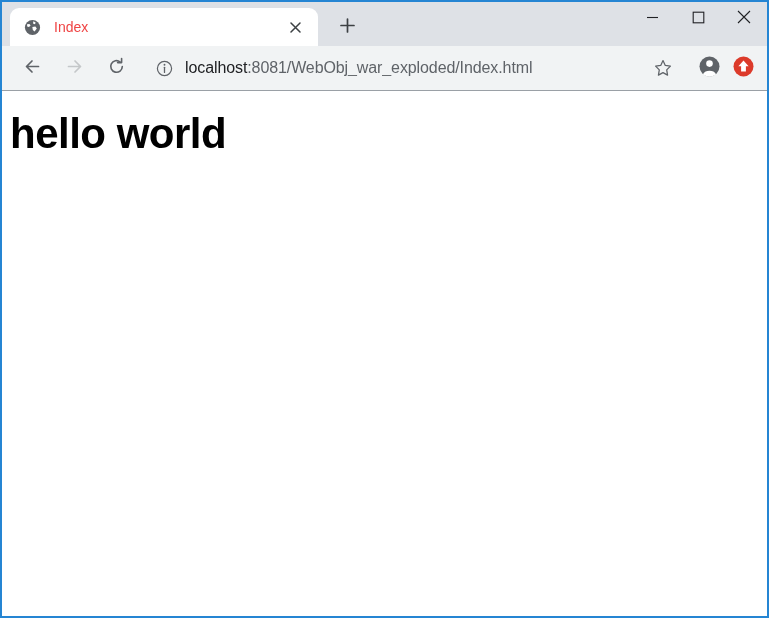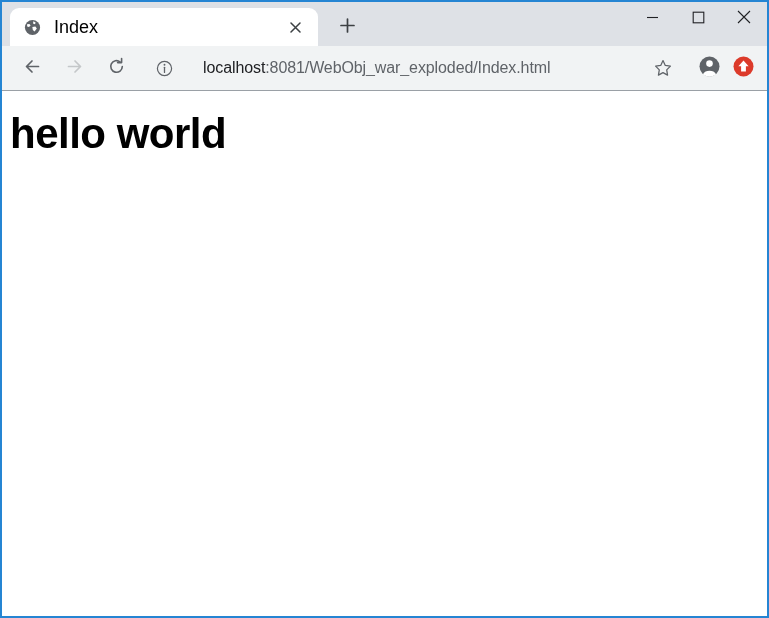--- a/index.html
+++ b/index.html
@@ -54,22 +54,22 @@
   .tab-favicon {
     width: 17px;
     height: 17px;
     flex: 0 0 auto;
     display: block;
   }
 
   .tab-title {
     flex: 1 1 auto;
     margin-left: 13px;
-    font-size: 18px;
-    color: #000000;
+    font-size: 14px;
+    color: #ef4444;
     white-space: nowrap;
     overflow: hidden;
     text-overflow: ellipsis;
     line-height: 1;
   }
 
   .tab-close {
     flex: 0 0 auto;
     width: 26px;
     height: 26px;
@@ -135,21 +135,20 @@
     flex: 1 1 auto;
     height: 30px;
     margin: 0 7px 0 10px;
     background: #f1f3f4;
     border-radius: 15px;
     display: flex;
     align-items: center;
     padding: 0 4px 0 5px;
     box-sizing: border-box;
     min-width: 0;
-    gap: 18px;
   }
 
   .site-info {
     width: 24px;
     height: 24px;
     border-radius: 50%;
     display: flex;
     align-items: center;
     justify-content: center;
     flex: 0 0 auto;

